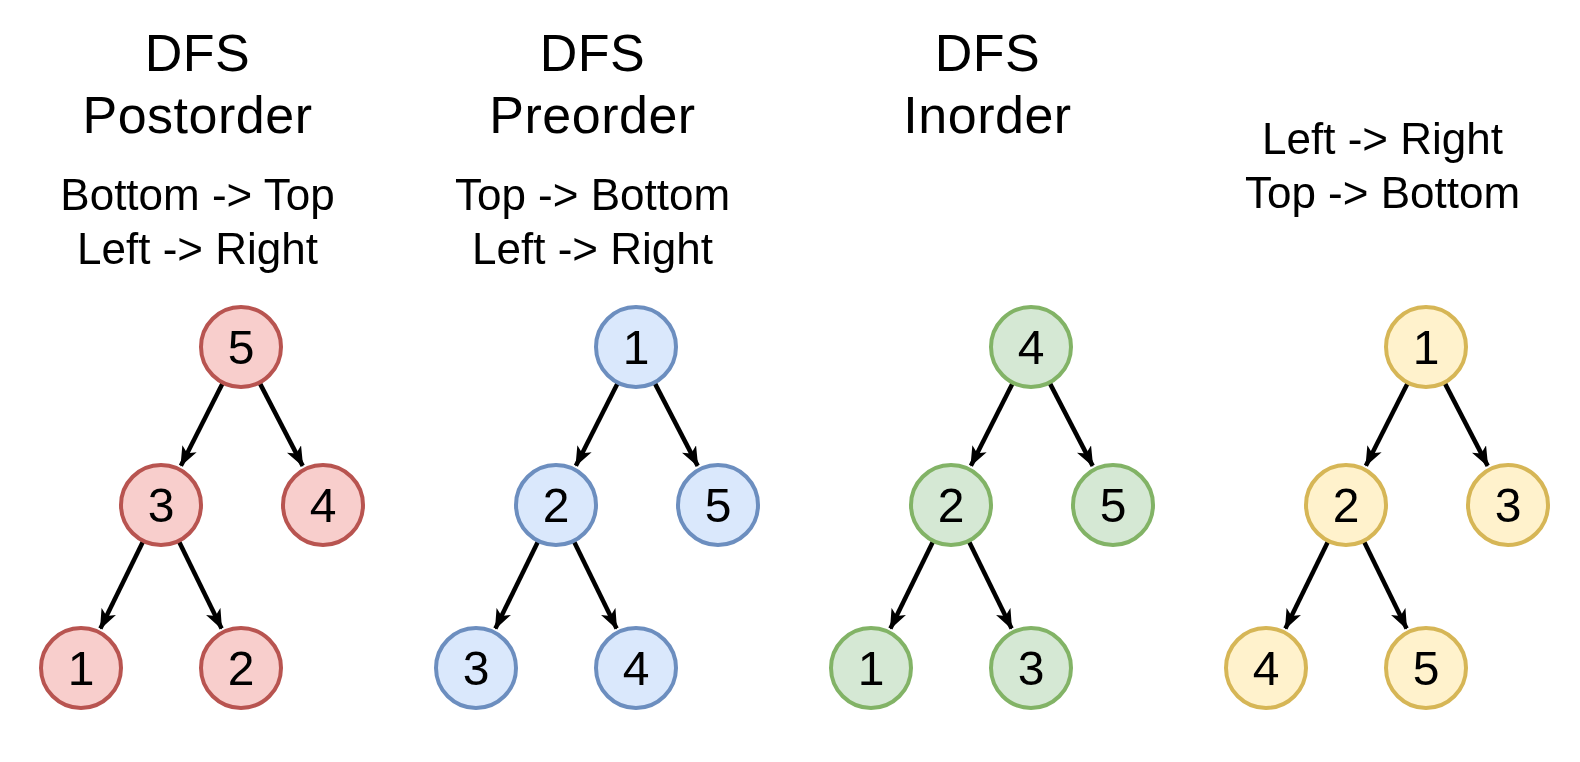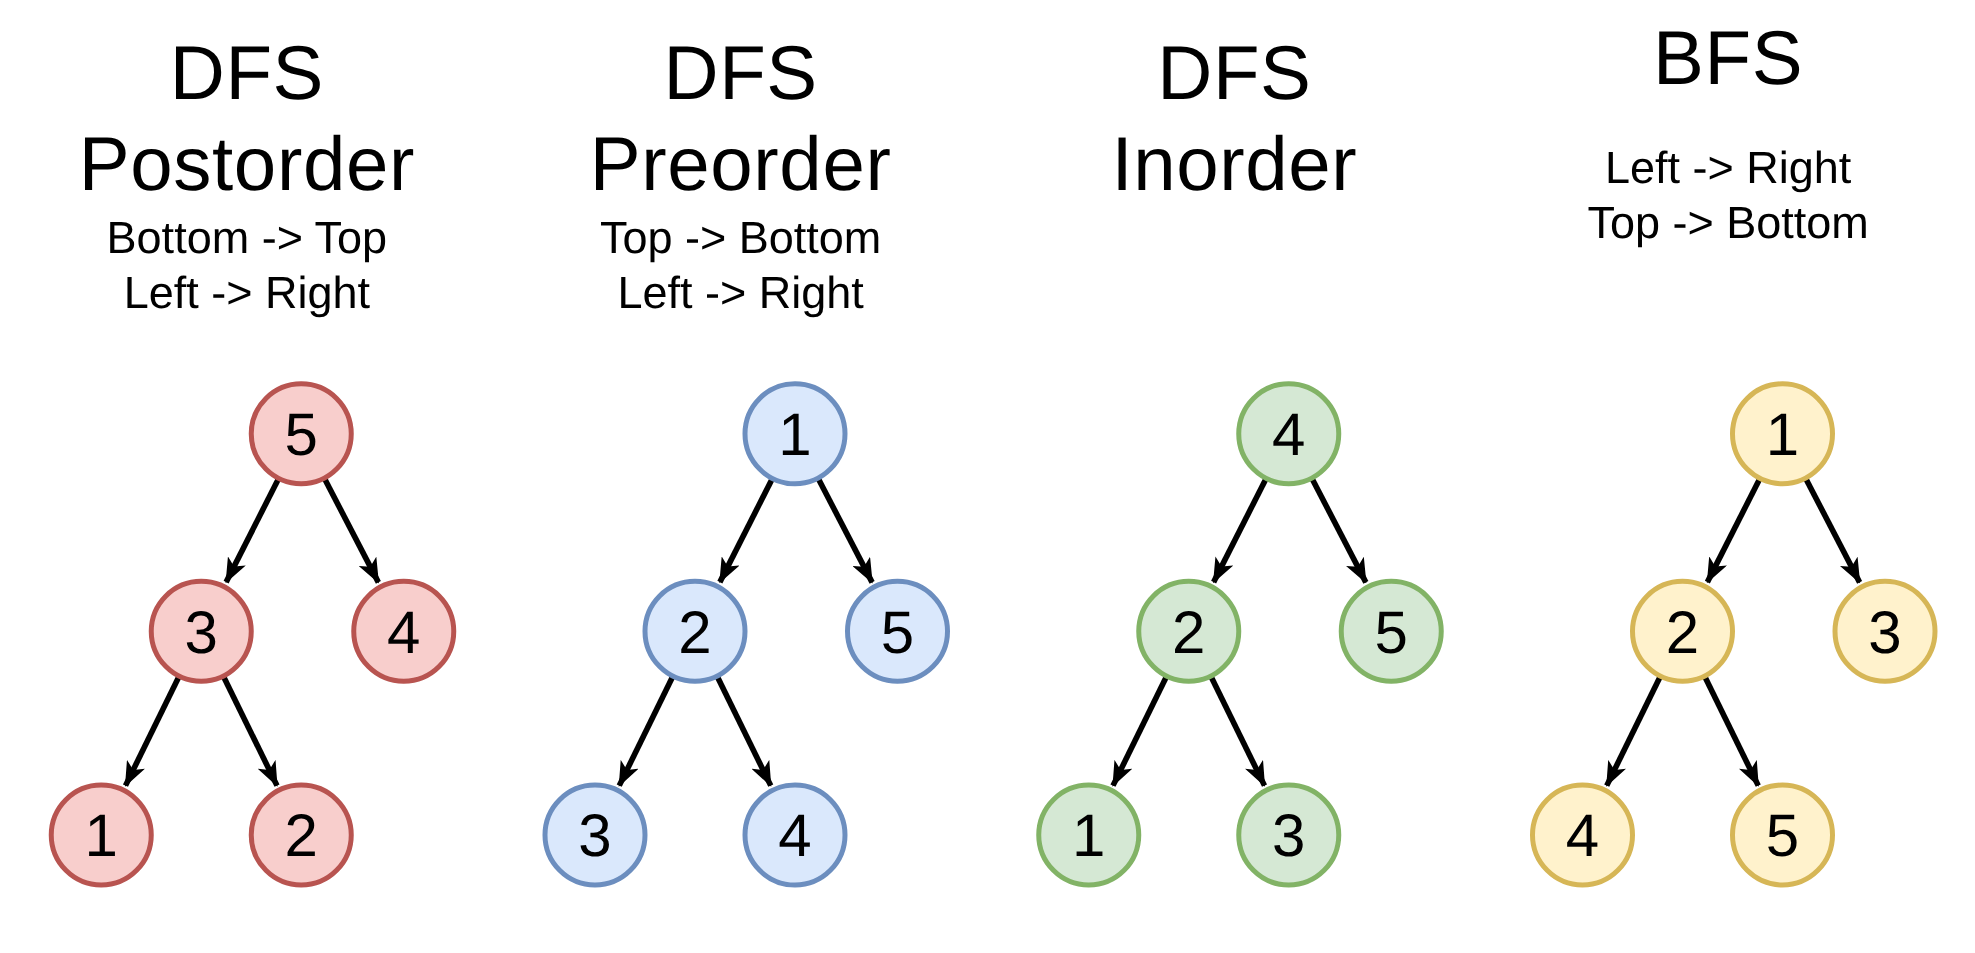--- a/index.html
+++ b/index.html
@@ -30,34 +30,34 @@
     height: 297px;
     flex: 0 0 auto;
   }
   .title {
     position: absolute;
     top: 22px;
     left: 0;
     right: 0;
     margin: 0;
     text-align: center;
-    font-size: 61px;
+    font-size: 52px;
     font-weight: 400;
     line-height: 1.2;
     white-space: pre-line;
     letter-spacing: 0.5px;
   }
   .subtitle {
     position: absolute;
     top: 168px;
     left: 0;
     right: 0;
     margin: 0;
     text-align: center;
-    font-size: 36px;
+    font-size: 44px;
     font-weight: 400;
     line-height: 1.22;
     white-space: pre-line;
   }
   .col-bfs .title { top: 10px; }
   .col-bfs .subtitle { top: 112px; }
   .tree {
     flex: 0 0 auto;
   }
   .tree svg {
@@ -191,21 +191,20 @@
           <g>
             <circle cx="228" cy="371" r="40" fill="#d5e8d4" stroke="#82b366" stroke-width="4"></circle>
             <text x="228" y="388" text-anchor="middle" font-size="48" fill="#000000" class="node-label">3</text>
           </g>
         </svg>
       </div>
   </section>
 
   <section class="column col-bfs">
     <header class="col-header">
-      <h2 class="title">BFS</h2>
       <p class="subtitle">Left -&gt; Right
 Top -&gt; Bottom</p>
     </header>
     <div class="tree">
         <svg viewBox="0 0 370 420" width="370" height="420">
           <defs>
             <marker id="arrowhead-3" viewBox="0 0 20 16" refX="19" refY="8" markerWidth="20" markerHeight="16" orient="auto" markerUnits="userSpaceOnUse">
               <path d="M0,0 L20,8 L0,16 L5,8 Z" fill="#000000"></path>
             </marker>
           </defs>

